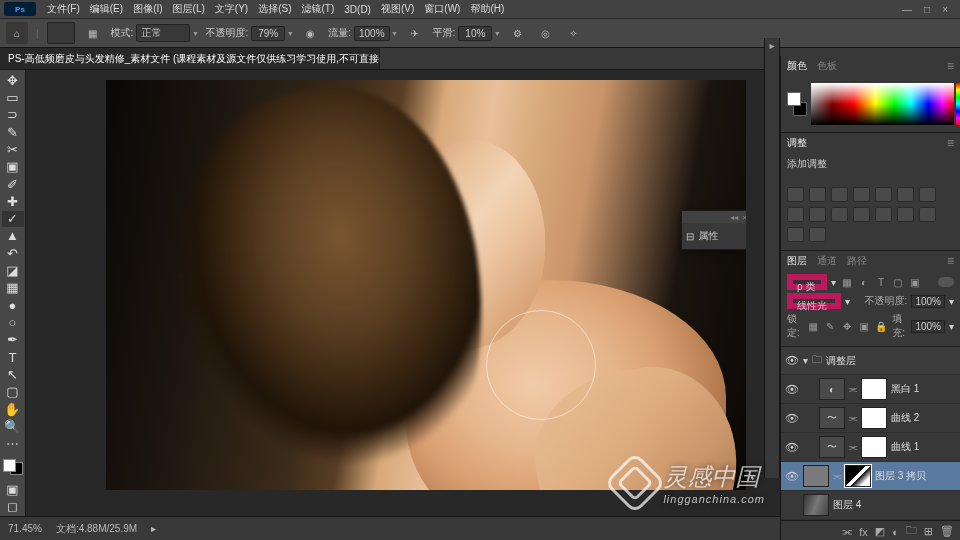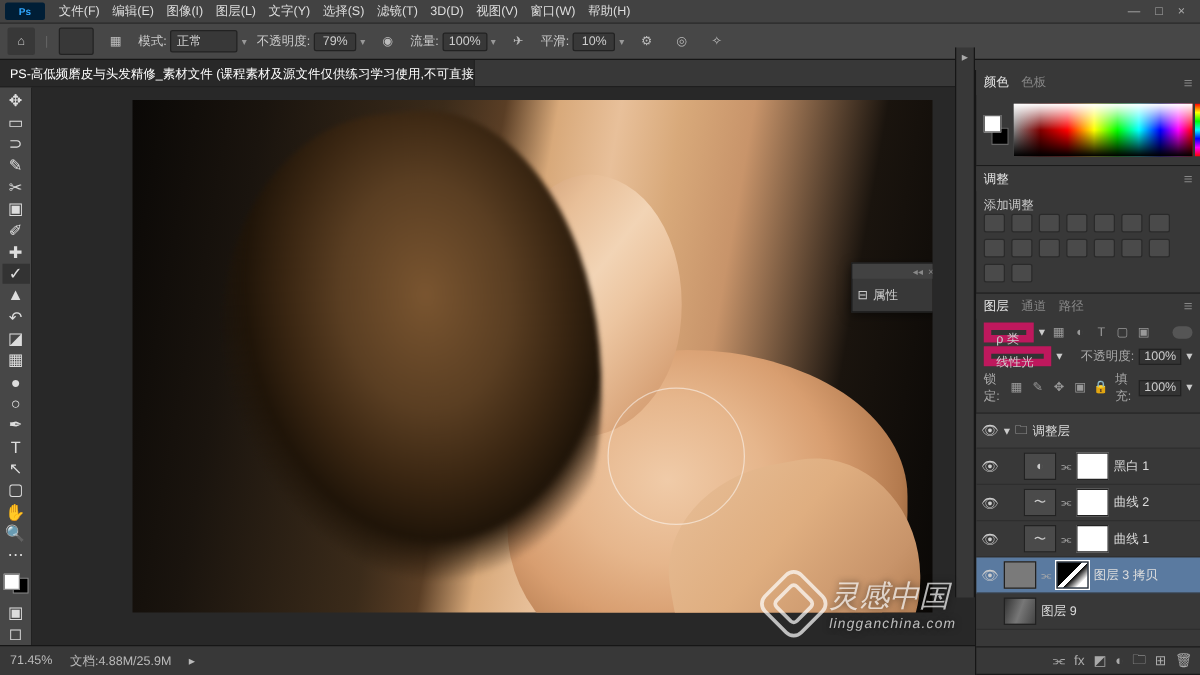--- a/index.html
+++ b/index.html
@@ -42,21 +42,21 @@
 .panel-tabs .pt { cursor:pointer; }
 .panel-tabs .pt.active { color:#e8e8e8; }
 .panel-tabs .pmenu { margin-left:auto; color:#888; font-size:12px; }
 .color-panel { height:56px; padding:4px 6px; display:flex; align-items:center; gap:4px; }
 .color-panel .cswatch { width:20px; height:24px; position:relative; }
 .color-panel .cswatch .fg { position:absolute; width:14px; height:14px; background:#fff; border:1px solid #666; top:0; left:0; z-index:2; }
 .color-panel .cswatch .bg { position:absolute; width:14px; height:14px; background:#000; border:1px solid #666; bottom:0; right:0; }
 .color-panel .spectrum { flex:1; height:42px; background:linear-gradient(to bottom,#fff 0%,rgba(255,255,255,0) 50%,#000 100%),linear-gradient(to right,#888 0%,#800000 15%,#f00 30%,#ff0 45%,#0f0 58%,#0ff 70%,#00f 82%,#f0f 92%,#f00 100%); position:relative; }
 .spectrum .huestrip { position:absolute; right:-10px; top:0; width:8px; height:100%; background:linear-gradient(to bottom,#f00,#ff0,#0f0,#0ff,#00f,#f0f,#f00); }
 .adjust-panel { padding:4px 6px 8px; }
-.adjust-panel .lbl { color:#ccc; margin-bottom:0; }
+.adjust-panel .lbl { color:#ccc; margin-bottom:16px; }
 .adjust-panel .icons { display:flex; flex-wrap:wrap; gap:5px; }
 .adjust-panel .aicon { width:17px; height:15px; background:#4a4a4a; border:1px solid #2a2a2a; border-radius:2px; }
 .layers-panel { flex:1; display:flex; flex-direction:column; }
 .layers-controls { padding:3px 6px; border-bottom:1px solid #222; }
 .layers-controls .row { display:flex; align-items:center; gap:4px; margin-bottom:3px; }
 .layers-controls select,.layers-controls .sel { background:#333; border:6px solid #be185d; color:#ccc; font-size:10px; padding:0 4px; height:16px; }
 .layers-controls .lbl2 { color:#aaa; }
 .layers-controls .pct { background:#333; border:1px solid #222; padding:0 3px; }
 .layers-controls .lockicons { display:flex; gap:3px; }
 .layers-controls .lockicons span { width:14px; height:14px; display:flex; align-items:center; justify-content:center; color:#999; font-size:10px; }
@@ -317,21 +317,21 @@
       <div class="layer-row selected">
         <span class="eye">👁</span>
         <div class="thumb gray"></div>
           <span class="link">⫘</span>
         <div class="thumb mask-bw" style="outline:1px solid #fff"></div>
         <span class="lname">图层 3 拷贝</span>
       </div>
       <div class="layer-row">
         <span class="eye"></span>
         <div class="thumb img2"></div>
-        <span class="lname">图层 9</span>
+        <span class="lname">图层 4</span>
       </div>
     </div>
     <div class="layers-footer">
       <span>⫘</span>
       <span>fx</span>
       <span>◩</span>
       <span>◐</span>
       <span>🗀</span>
       <span>⊞</span>
       <span>🗑</span>

